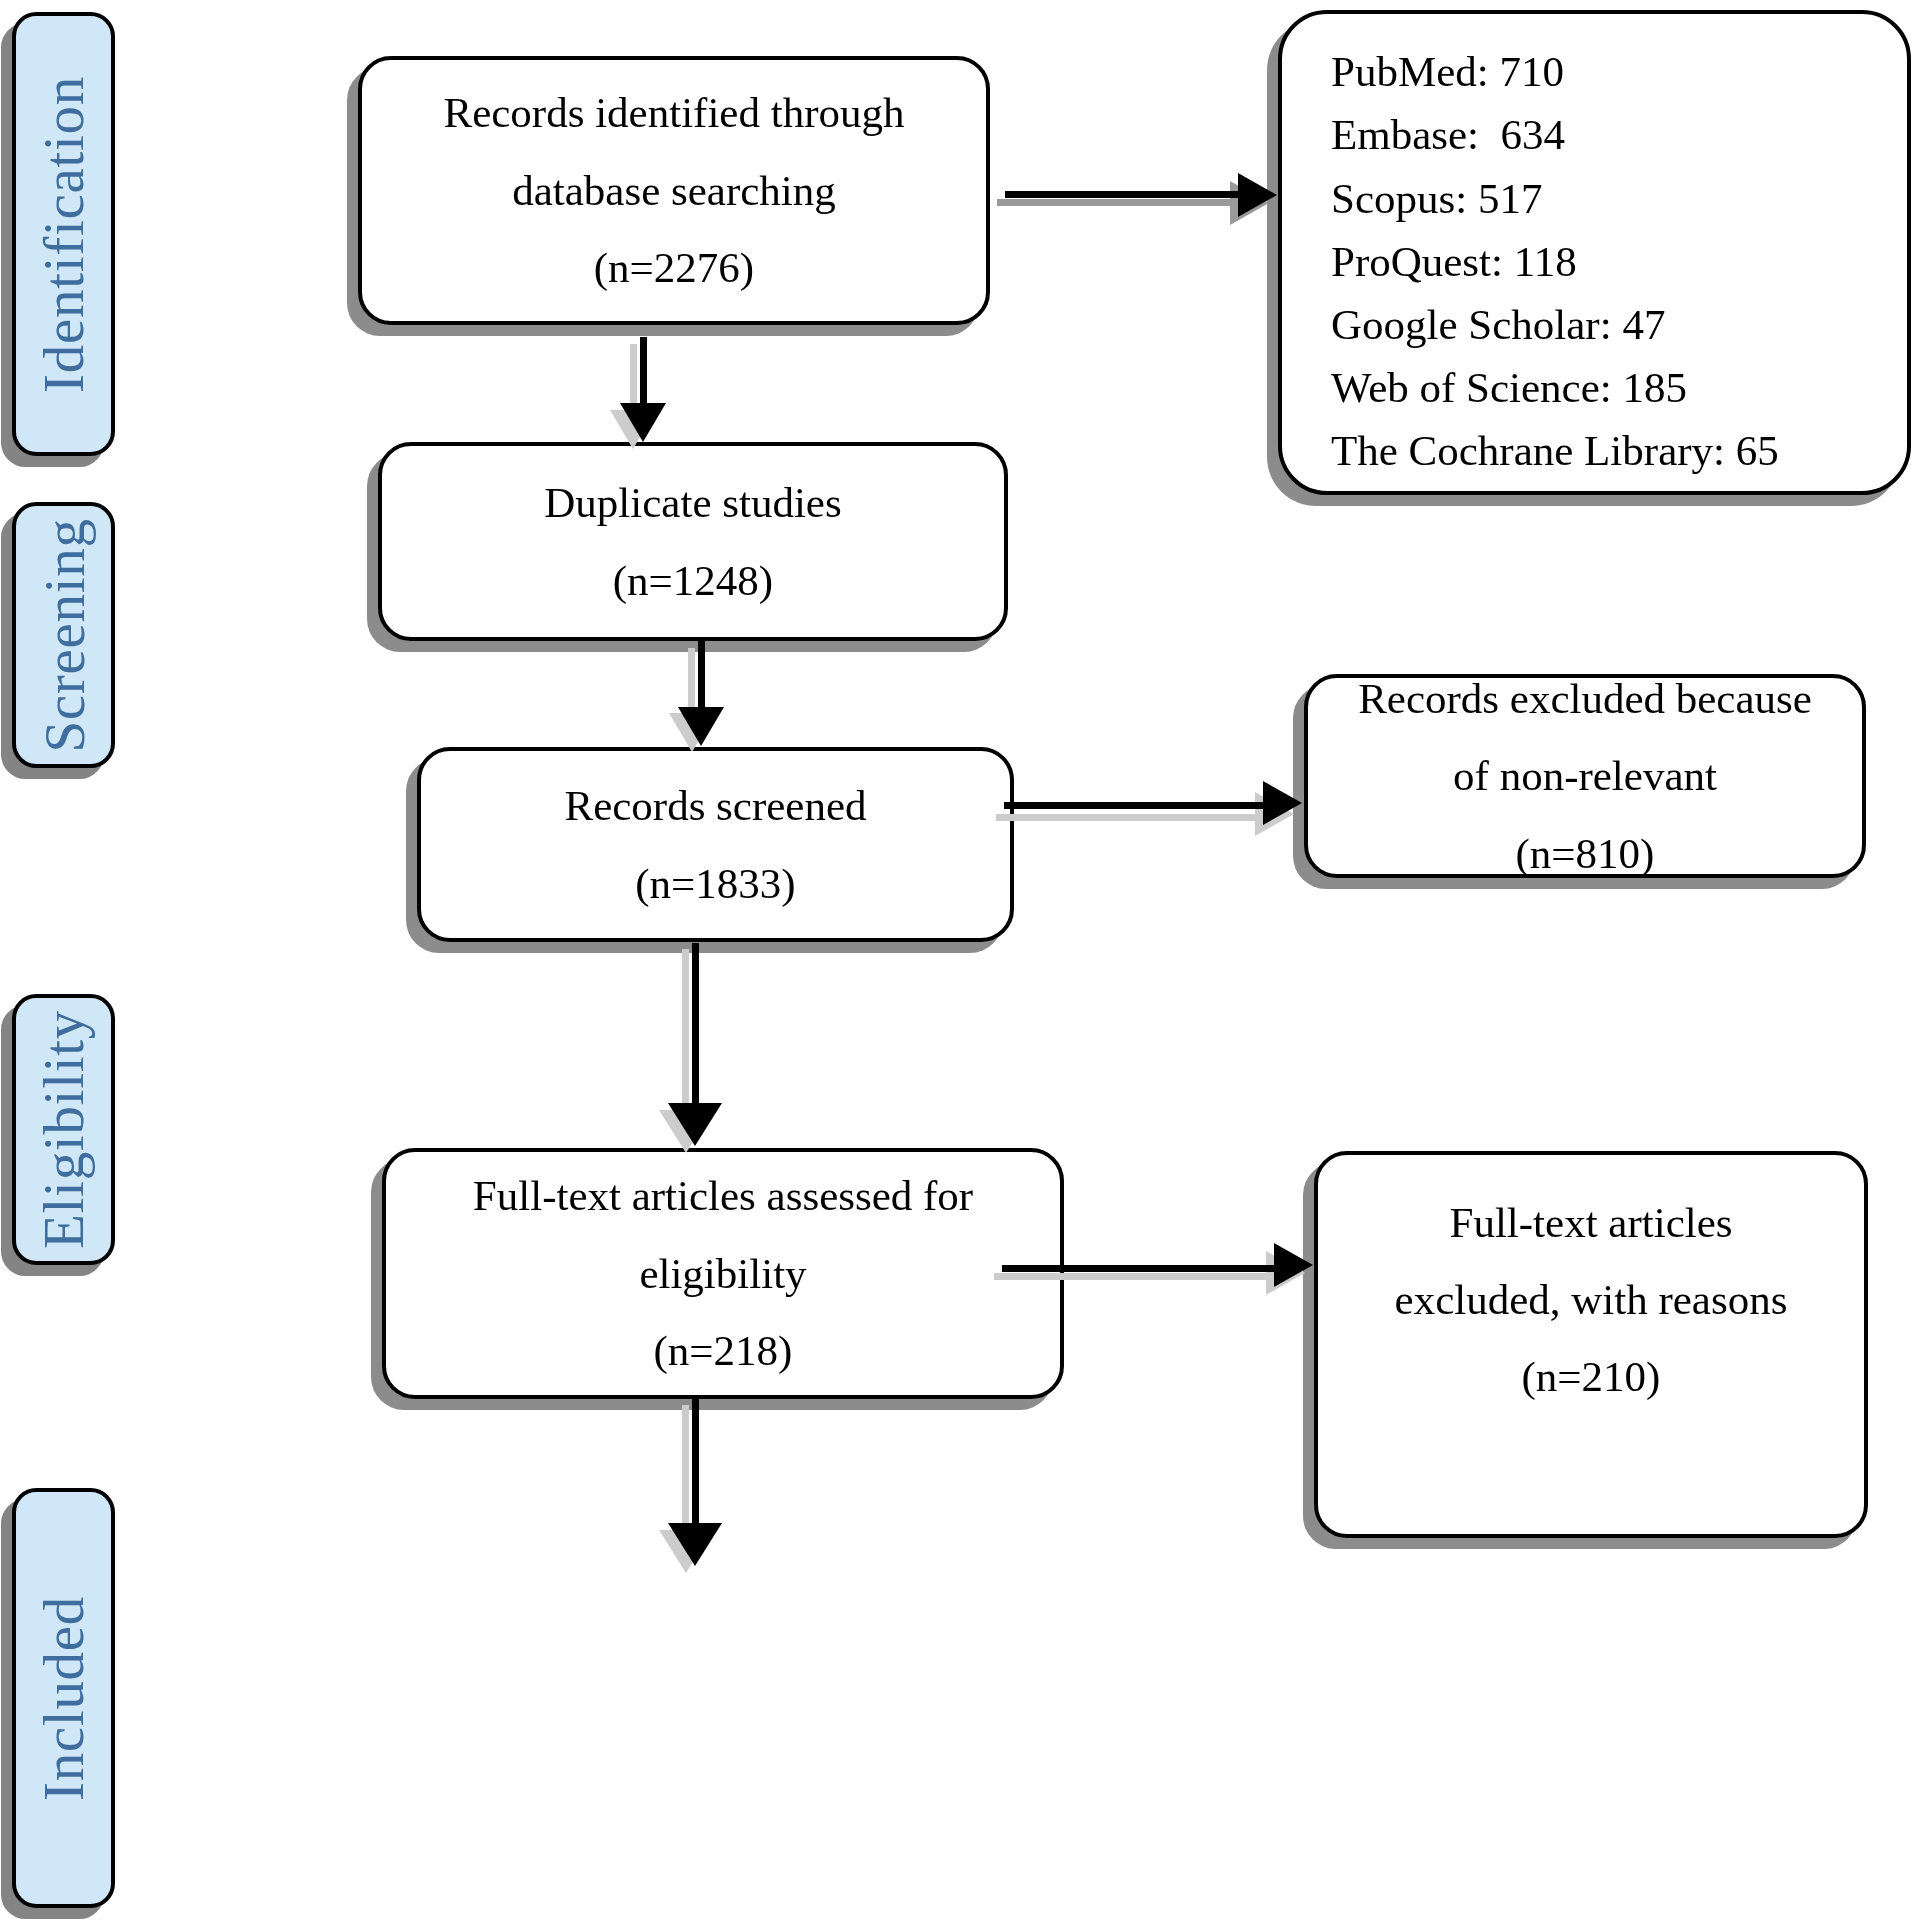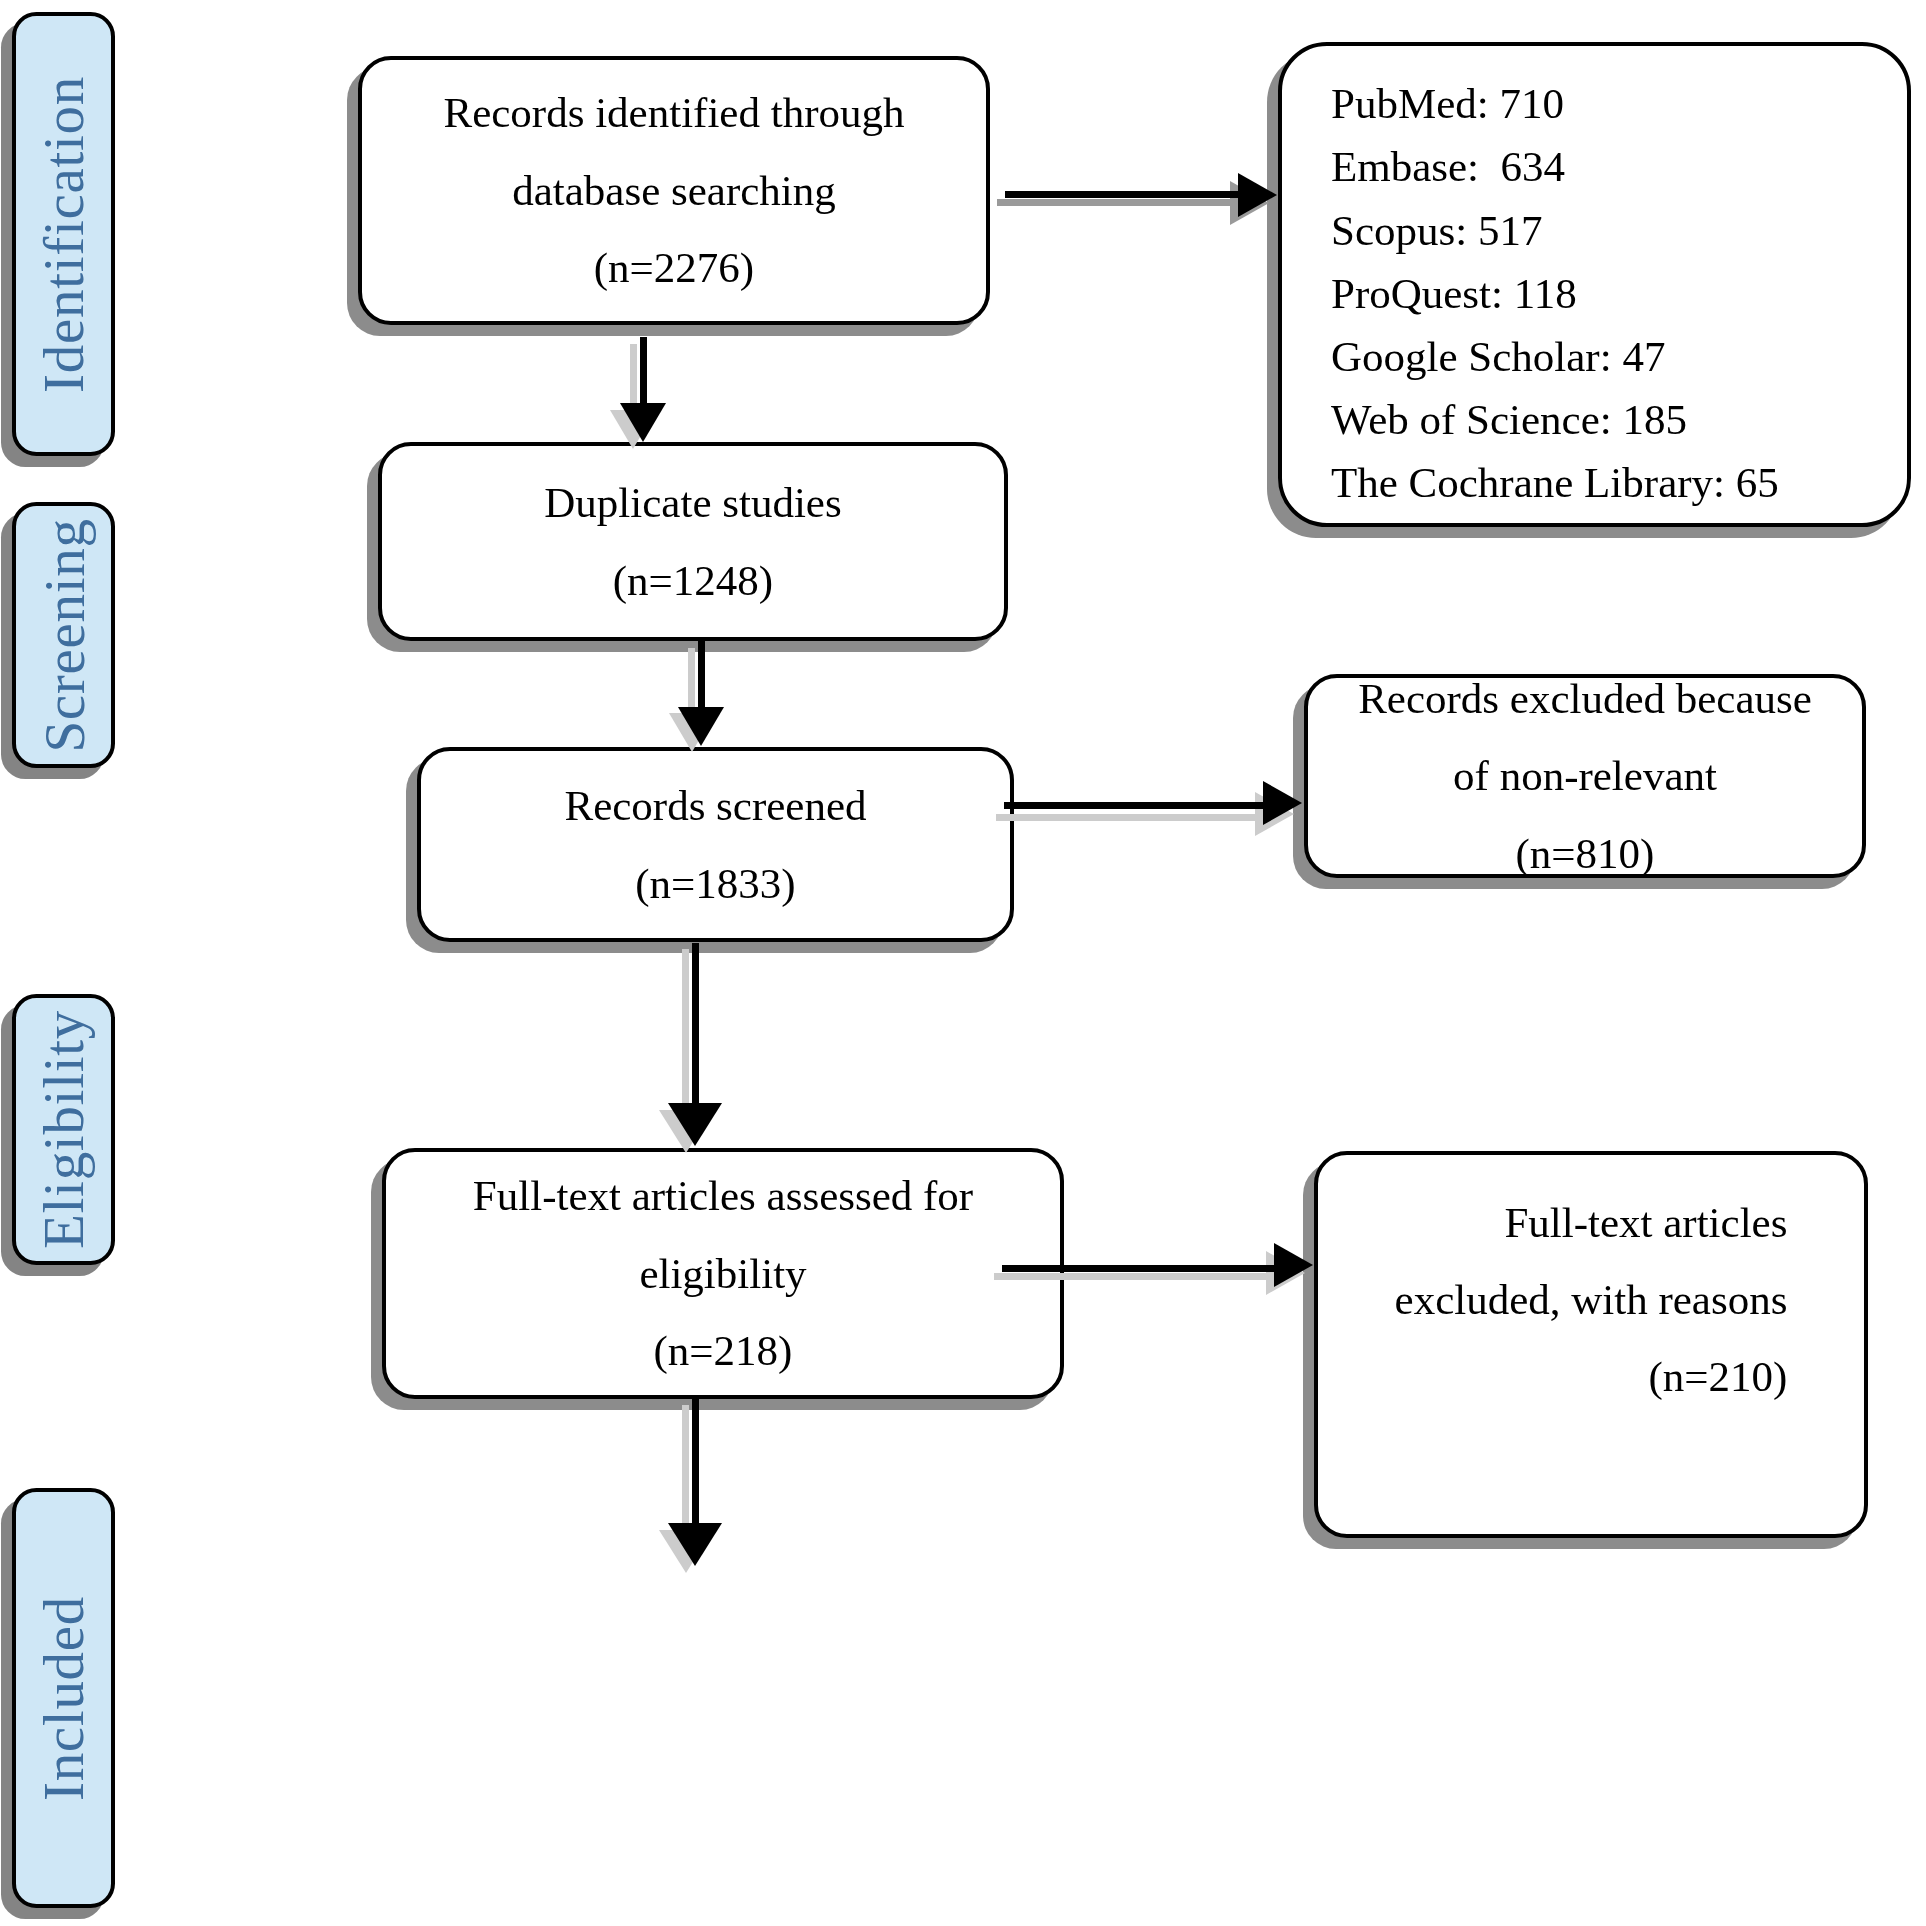--- a/index.html
+++ b/index.html
@@ -106,37 +106,37 @@
 (n=1833)</span>
   </div>
 
   <div class="fbox" style="left:382px;top:1148px;width:682px;height:251px;">
     <span class="txt">Full-text articles assessed for
 eligibility
 (n=218)</span>
   </div>
 
 
-  <div class="dbbox" style="left:1278px;top:10.2px;width:633px;height:485px;margin-top:32px;">
+  <div class="dbbox" style="left:1278px;top:10.2px;width:633px;height:485px;">
     <div class="db-line">PubMed: 710</div>
     <div class="db-line">Embase:  634</div>
     <div class="db-line">Scopus: 517</div>
     <div class="db-line">ProQuest: 118</div>
     <div class="db-line">Google Scholar: 47</div>
     <div class="db-line">Web of Science: 185</div>
     <div class="db-line">The Cochrane Library: 65</div>
   </div>
 
   <div class="fbox" style="left:1304px;top:674px;width:562px;height:204px;">
     <span class="txt">Records excluded because
 of non-relevant
 (n=810)</span>
   </div>
 
-  <div class="fbox top-align" style="left:1314px;top:1151px;width:554px;height:387px;text-align:right;">
+  <div class="fbox top-align" style="left:1314px;top:1151px;width:554px;height:387px;">
     <span class="txt">Full-text articles
 excluded, with reasons
 (n=210)</span>
   </div>
 
   <div>
     <div class="al sh" style="left:630px;top:344px;width:6.8px;height:67px;"></div>
     <div class="head-down sh" style="left:610px;top:410px;"></div>
     <div class="al" style="left:640px;top:337px;width:6.8px;height:67px;"></div>
     <div class="head-down" style="left:620px;top:403px;"></div>

